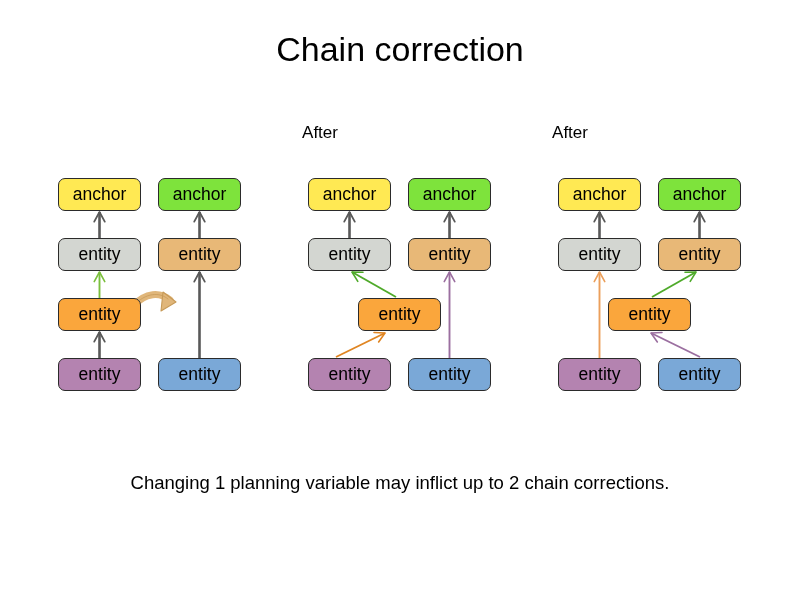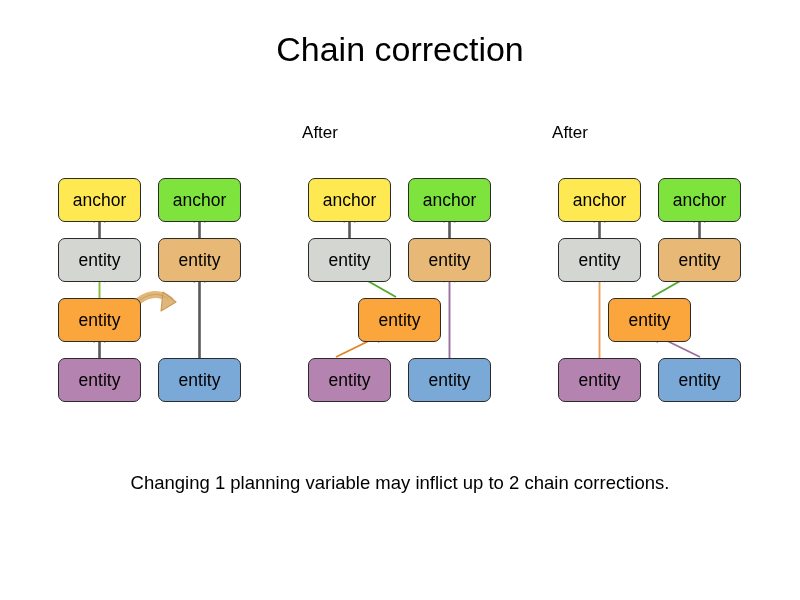--- a/index.html
+++ b/index.html
@@ -48,21 +48,21 @@
     width: 800px;
     text-align: center;
     font-size: 18.5px;
     line-height: 26px;
     color: #000;
   }
   .node {
     position: absolute;
     box-sizing: border-box;
     width: 83px;
-    height: 44px;
+    height: 33px;
     border: 1.3px solid #2b2b2b;
     border-radius: 7px;
     display: flex;
     align-items: center;
     justify-content: center;
     font-size: 17.5px;
     line-height: 19px;
     color: #000;
     z-index: 3;
     user-select: none;

